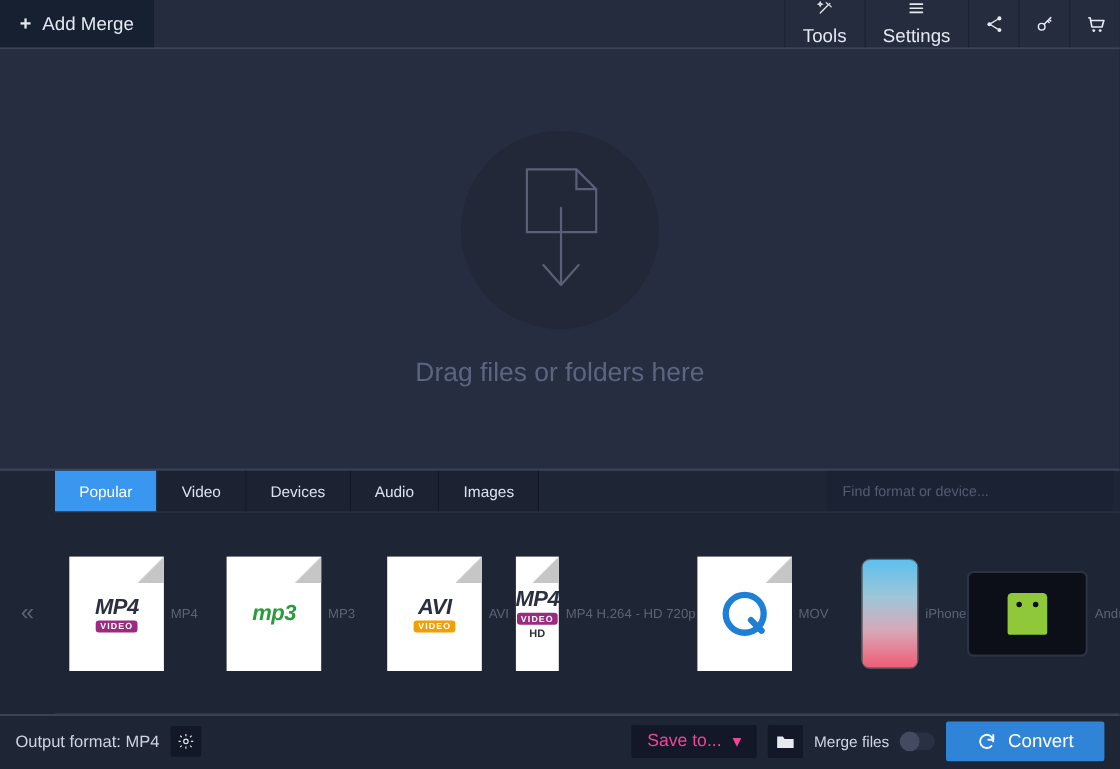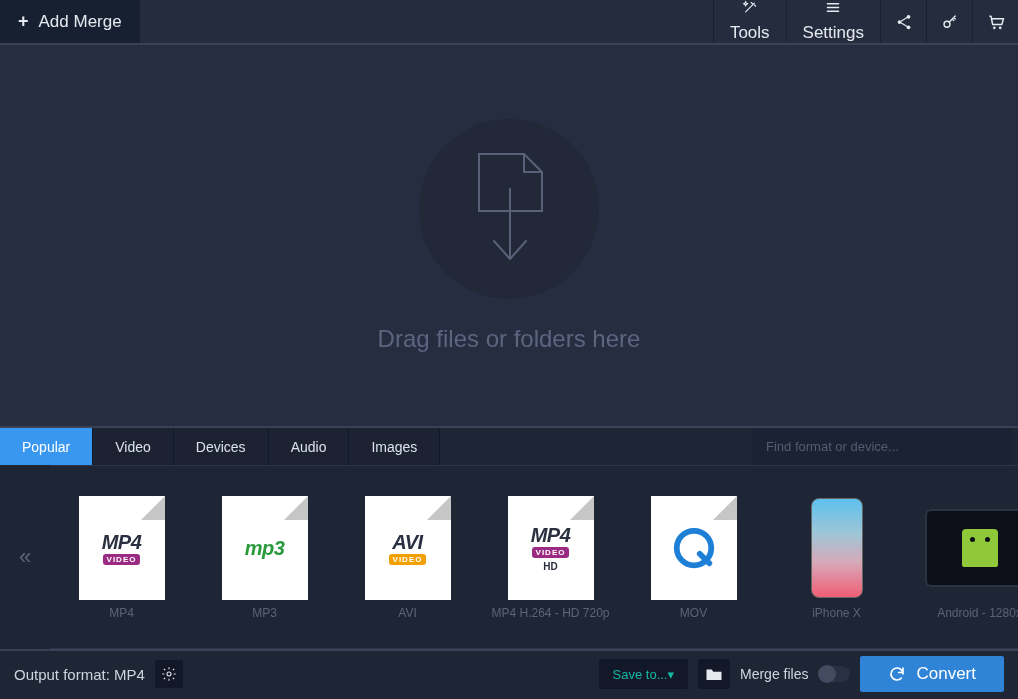--- a/index.html
+++ b/index.html
@@ -13,49 +13,49 @@
 .top-btn { display: flex; align-items: center; gap: 8px; padding: 0 16px; color: #e6e9f0; font-size: 17px; cursor: pointer; border-left: 1px solid #1a2133; flex-direction: column; }
 .top-icon-btn { display: flex; align-items: center; justify-content: center; width: 46px; cursor: pointer; border-left: 1px solid #1a2133; }
 svg { display: block; }
 
 
 .dropzone { height: 383px; display: flex; flex-direction: column; align-items: center; justify-content: center; gap: 26px; background: #262d40; border-bottom: 2px solid #3a4258; }
 .drop-circle { width: 180px; height: 180px; border-radius: 50%; background: #222838; display: flex; align-items: center; justify-content: center; }
 .drop-text { color: #5c6580; font-size: 24px; }
 
 
-.tabrow { height: 37px; display: flex; align-items: stretch; }
+.tabrow { height: 37px; display: flex; align-items: stretch; margin-left: 50px; }
 .tab { padding: 0 22px; display: flex; align-items: center; background: #1c2232; border-right: 1px solid #11182a; color: #dbe1ee; font-size: 14px; cursor: pointer; }
 .tab.active { background: #3a97f0; color: #fff; }
 .tabrow .gap { flex: 1; }
 .search { min-width: 260px; display: flex; align-items: center; padding: 0 14px; background: #1b2234; color: #545c72; font-size: 13px; margin-right: 6px; }
 
 
 .strip { display: flex; align-items: stretch; height: 186px; border-bottom: 2px solid #3a4258; }
 .strip-sidebar { width: 50px; display: flex; align-items: center; justify-content: center; background: #1e2535; color: #5a6278; font-size: 22px; cursor: pointer; }
 .strip-scroll { flex: 1; display: flex; overflow: hidden; padding: 6px 0 4px 0; border: 1px solid #2e3548; border-left: none; border-right: none; }
-.card { width: 143px; flex: none; display: flex; flex-direction: column; align-items: center; justify-content: center; gap: 6px; cursor: pointer; }
+.card { width: 143px; flex: none; display: flex; flex-direction: row; align-items: center; justify-content: center; gap: 6px; cursor: pointer; }
 .card .thumb { width: 86px; height: 104px; display: flex; align-items: center; justify-content: center; background: #fff; position: relative; }
 .card .thumb .fold { position: absolute; top: 0; right: 0; width: 24px; height: 24px; background: linear-gradient(135deg, transparent 48%, #c6c6c6 52%); }
 .card .label { font-size: 12px; color: #5b6379; text-align: center; white-space: nowrap; }
 .fmt-badge { font-size: 20px; font-weight: 900; font-style: italic; letter-spacing: -0.5px; text-align: center; line-height: 1; }
 .fmt-sub { font-size: 8px; font-weight: 900; letter-spacing: 1px; color: #fff; background: #9b2a83; padding: 1px 4px; border-radius: 3px; margin-top: 2px; }
 .hd-chip { font-size: 10px; font-weight: 900; color: #2b3040; margin-top: 3px; }
 .phone { width: 52px; height: 100px; border-radius: 8px; border: 1px solid #666; background: linear-gradient(180deg,#5dc0ee 0%,#9ec6d7 35%,#d7a9b8 65%,#f05d76 100%); }
 .tablet { width: 110px; height: 78px; border-radius: 6px; border: 2px solid #2b3244; background: #0c0f17; display: flex; align-items: center; justify-content: center; }
 .android-bot { width: 36px; height: 38px; background: #8fc93a; border-radius: 4px 4px 2px 2px; position: relative; }
 .android-bot:before, .android-bot:after { content: ""; position: absolute; top: 8px; width: 5px; height: 5px; background: #0c0f17; border-radius: 50%; }
 .android-bot:before { left: 8px; } .android-bot:after { right: 8px; }
 
 
 .bottombar { height: 46px; display: flex; align-items: center; padding: 0 14px; gap: 10px; background: #1e2535; }
 .out-fmt { color: #cfd4e0; font-size: 15px; }
 .gear-btn { width: 28px; height: 28px; display: flex; align-items: center; justify-content: center; background: #121828; cursor: pointer; border-radius: 2px; }
 .bottombar .fill { flex: 1; }
-.saveto { display: flex; align-items: center; padding: 0 14px; height: 30px; background: #121828; color: #14b8a6; font-size: 13px; cursor: pointer; border-radius: 2px; }
+.saveto { display: flex; align-items: center; gap: 10px; padding: 0 14px; height: 30px; background: #121828; color: #ec4899; font-size: 16px; cursor: pointer; border-radius: 2px; }
 .folder-btn { width: 32px; height: 30px; display: flex; align-items: center; justify-content: center; background: #121828; cursor: pointer; border-radius: 2px; }
 .merge { display: flex; align-items: flex-end; gap: 10px; font-size: 14px; color: #d0d5e2; }
 .toggle { width: 32px; height: 16px; background: #2a3043; border-radius: 8px; position: relative; }
 .toggle:before { content: ""; position: absolute; left: 0; top: -1px; width: 18px; height: 18px; background: #444b60; border-radius: 50%; }
 .convert { display: flex; align-items: center; gap: 10px; padding: 16px 28px; height: 36px; background: #2f84d8; color: #fff; font-size: 17px; cursor: pointer; border-radius: 2px; }
 </style>
 </head>
 <body>
 
 <div class="topbar">

